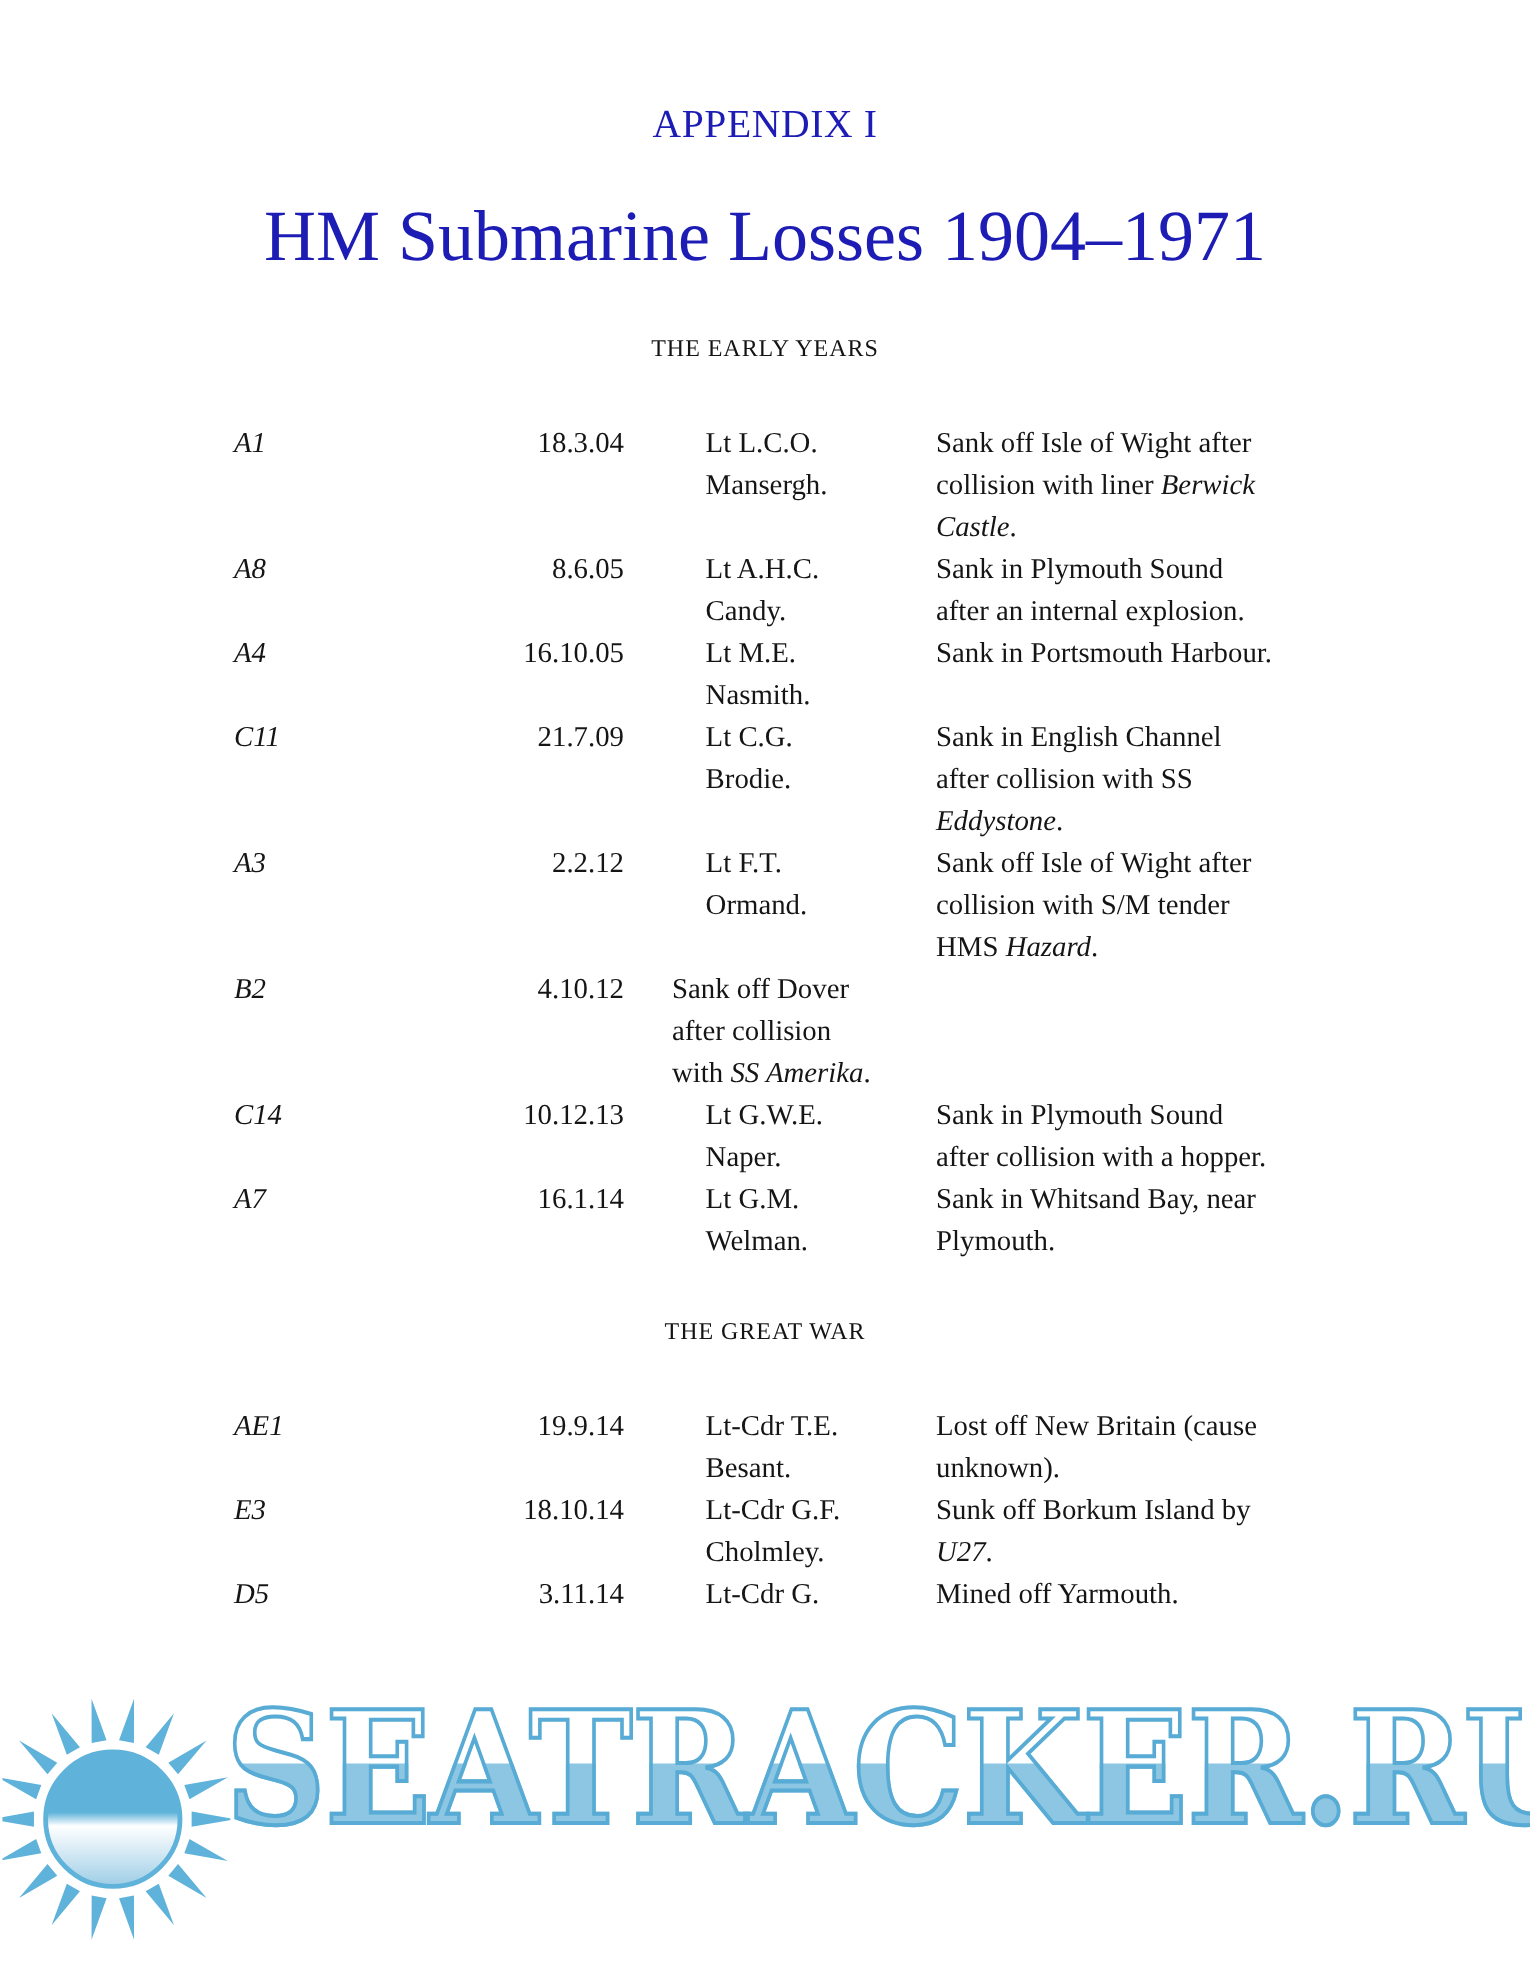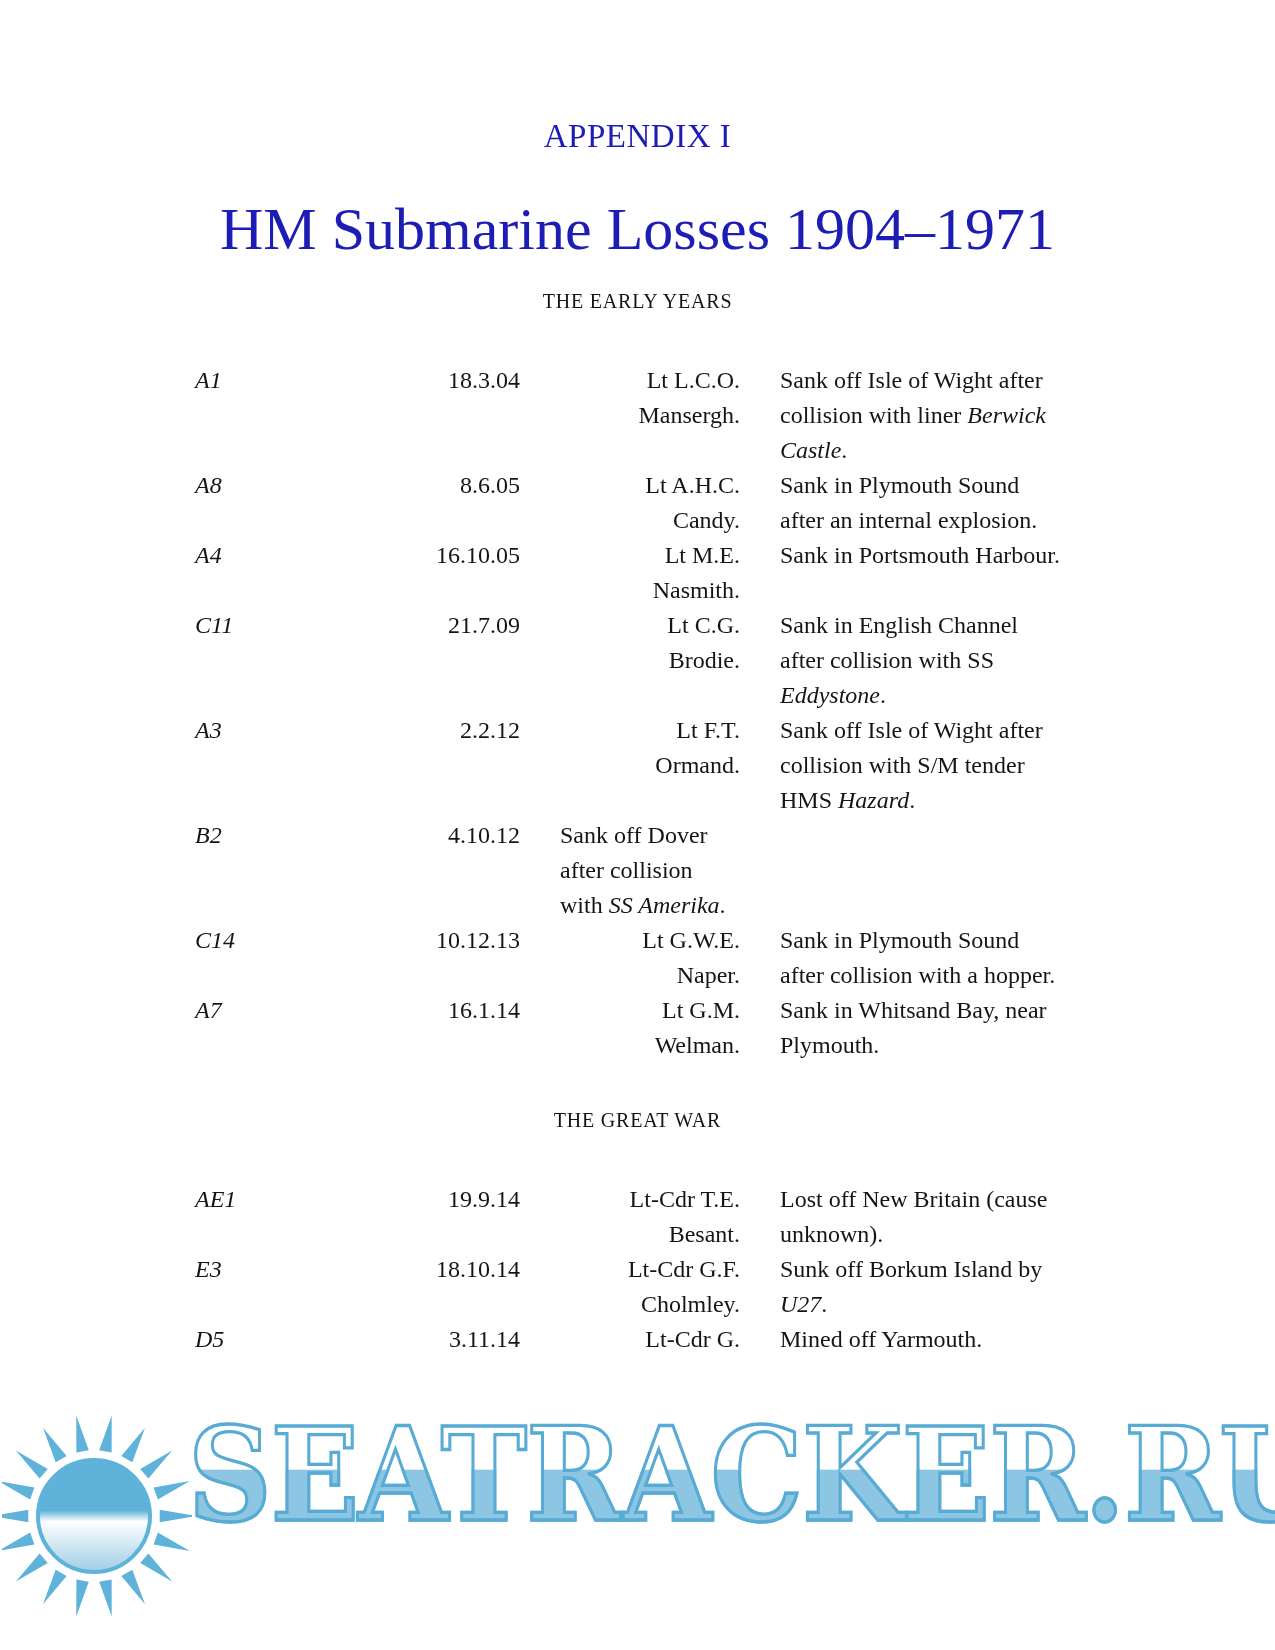--- a/index.html
+++ b/index.html
@@ -5,21 +5,21 @@
   html, body { margin: 0; padding: 0; }
   body {
     width: 1275px;
     height: 1650px;
     background: #ffffff;
     position: relative;
     overflow: hidden;
     font-family: "Liberation Serif", "DejaVu Serif", serif;
     color: #151515;
   }
-  .page { padding-top: 118px; }
+  .page { padding-top: 86px; }
 
   .appendix-label {
     text-align: center;
     font-size: 33px;
     color: var(--heading-blue, #1d1cb5);
     letter-spacing: 0.5px;
   }
   .main-title {
     text-align: center;
     font-size: 60px;
@@ -28,36 +28,36 @@
   }
 
   .section-heading {
     text-align: center;
     font-size: 20px;
     letter-spacing: 0.8px;
     margin: 46px 0 50px 0;
     color: #141414;
   }
   
-  .section-heading:first-of-type { margin-top: 26px; }
+  .section-heading:first-of-type { margin-top: 48px; }
 
   .table {
     margin-left: 155px;
     font-size: 24px;
     line-height: 35px;
   }
   .row {
     display: grid;
     grid-template-columns: 150px 215px 220px 360px;
     align-items: start;
   }
   .cell { white-space: pre-line; margin-left: 40px; }
   .cell.name { font-style: italic; }
   .cell.date { text-align: right; }
-  .cell.commander { padding-left: 28px; text-align: right; }
+  .cell.commander { padding-left: 28px; }
   .it { font-style: italic; }
 
   
   .watermark {
     position: absolute;
     left: 0;
     top: 1390px;
     width: 1275px;
     height: 260px;
     pointer-events: none;

